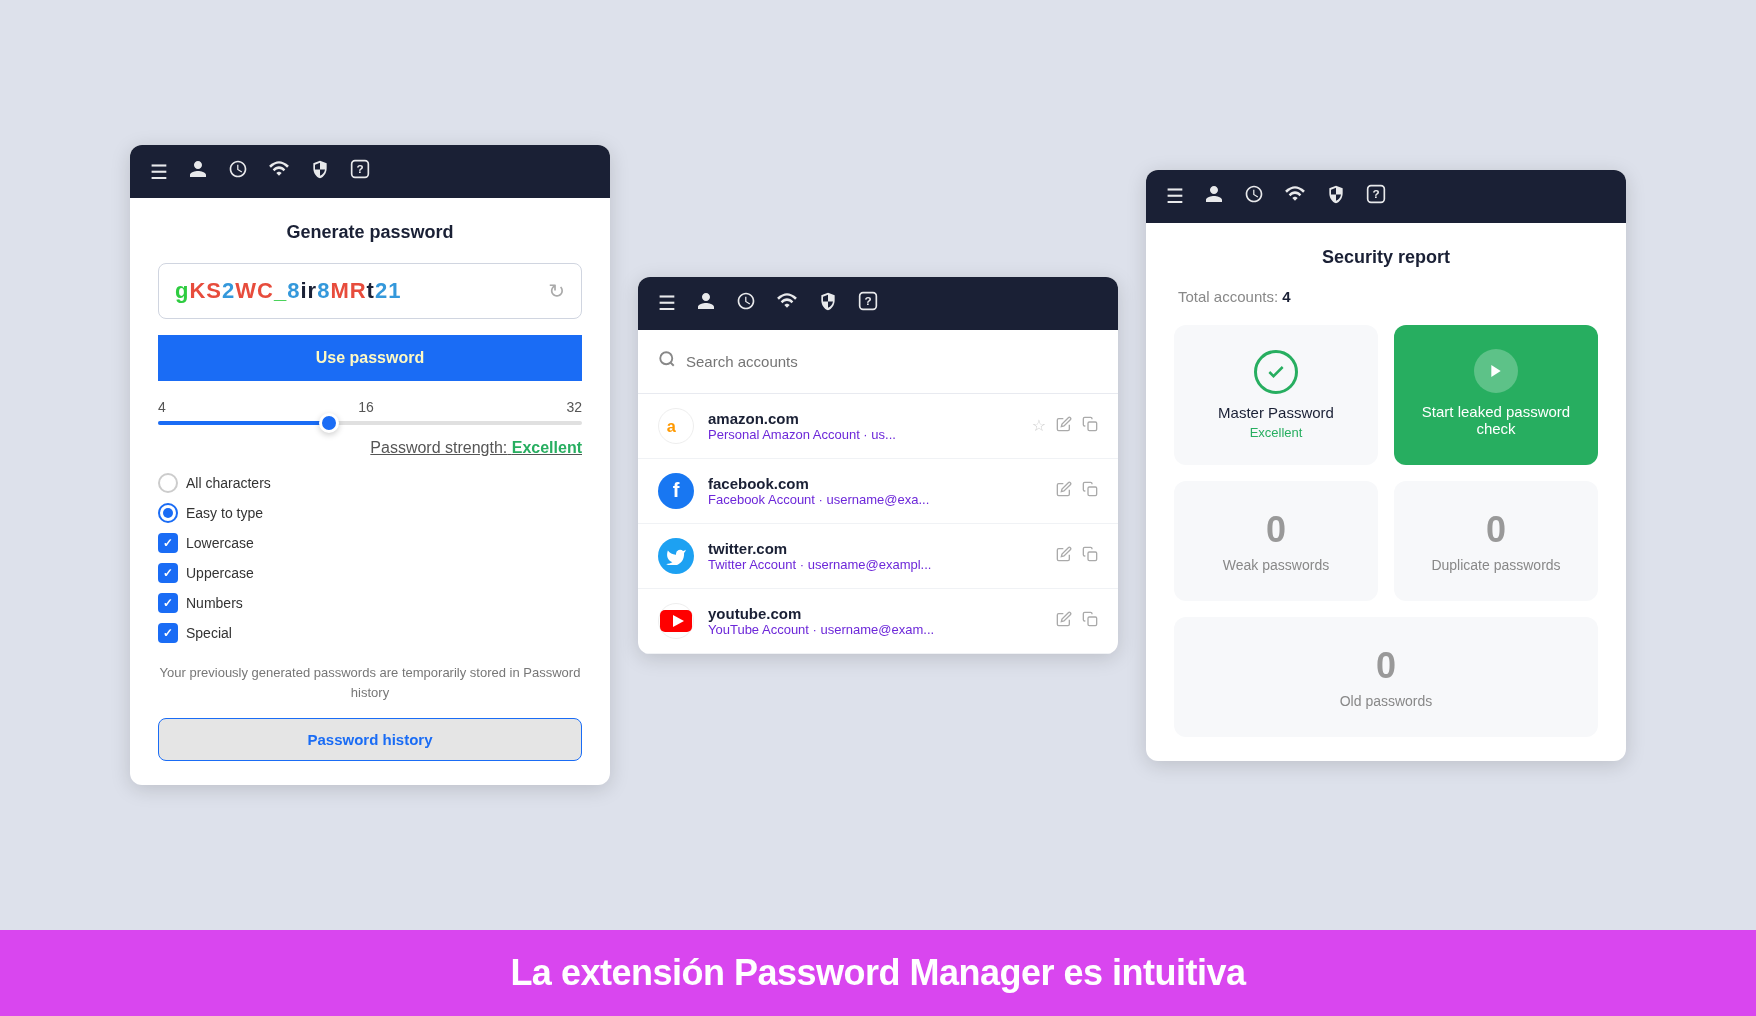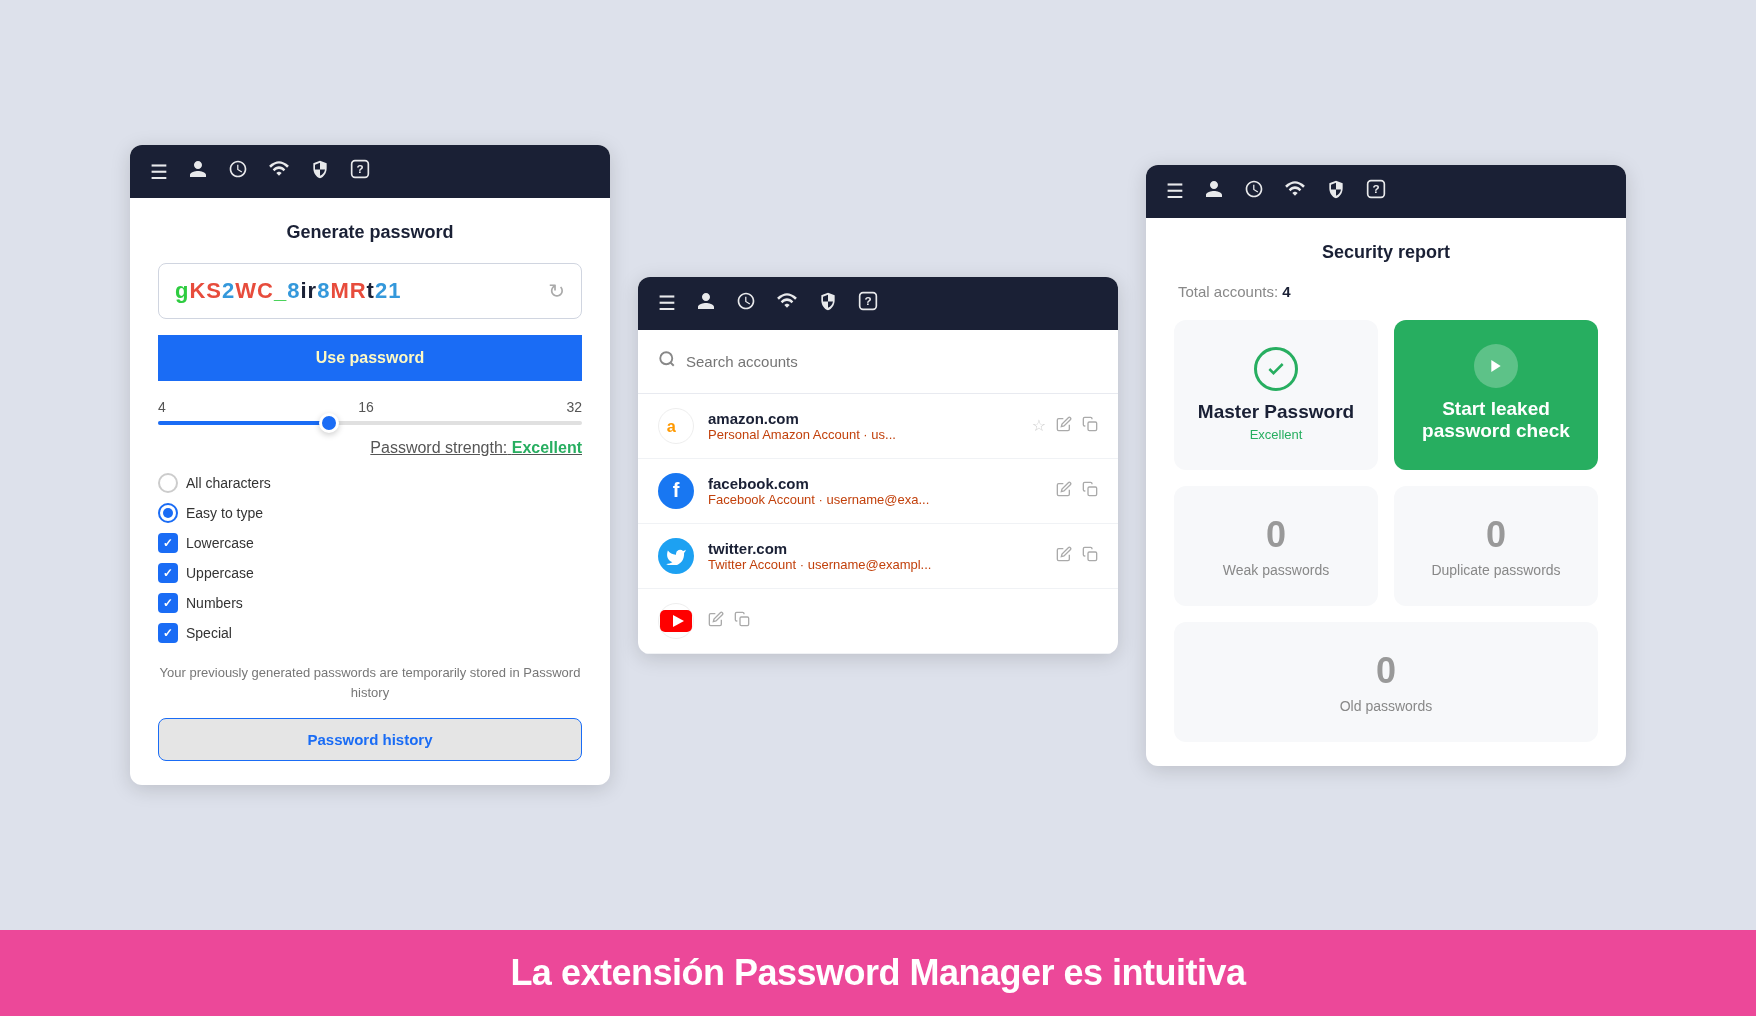--- a/index.html
+++ b/index.html
@@ -282,21 +282,21 @@
       flex: 1;
       min-width: 0;
     }
     .account-name {
       font-size: 15px;
       font-weight: 600;
       color: #1a2035;
     }
     .account-sub {
       font-size: 13px;
-      color: #c2410c;
+      color: #6d28d9;
       white-space: nowrap;
       overflow: hidden;
       text-overflow: ellipsis;
     }
     .account-actions {
       display: flex;
       gap: 10px;
       color: #aaa;
       font-size: 16px;
     }
@@ -335,22 +335,22 @@
     }
     .security-card.green {
       background: #27ae60;
       color: #fff;
     }
     .security-card.wide {
       grid-column: 1 / -1;
     }
 
     .card-title {
-      font-size: 19px;
-      font-weight: 700;
+      font-size: 15px;
+      font-weight: 400;
       color: #1a2035;
       margin-bottom: 4px;
     }
     .security-card.green .card-title {
       color: #fff;
     }
     .card-subtitle {
       font-size: 13px;
       color: #27ae60;
       font-weight: 500;
@@ -363,21 +363,21 @@
       margin-bottom: 6px;
     }
     .card-label {
       font-size: 14px;
       color: #888;
       font-weight: 500;
     }
 
     
     .bottom-banner {
-      background: #ec4899;
+      background: #d946ef;
       color: #fff;
       text-align: center;
       padding: 22px 40px;
       font-size: 36px;
       font-weight: 700;
       letter-spacing: -0.5px;
     }
 
     .check-circle {
       width: 44px;
@@ -619,20 +619,24 @@
         </div>
       </div>
 
       <div class="account-item">
         <div class="account-logo logo-youtube">
           <svg width="32" height="22" viewBox="0 0 32 22">
               <rect width="32" height="22" rx="5" fill="#FF0000"></rect>
               <polygon points="13,5 13,17 24,11" fill="white"></polygon>
             </svg>
         </div>
+        <div class="account-info">
+          <div class="account-name">youtube.com</div>
+          <div class="account-sub">YouTube Account · username@exam...</div>
+        </div>
         <div class="account-actions">
           <span class="action-icon">
             <svg width="16" height="16" viewBox="0 0 24 24" fill="none" stroke="#aaa" stroke-width="2">
                 <path d="M11 4H4a2 2 0 0 0-2 2v14a2 2 0 0 0 2 2h14a2 2 0 0 0 2-2v-7"></path>
                 <path d="M18.5 2.5a2.121 2.121 0 0 1 3 3L12 15l-4 1 1-4 9.5-9.5z"></path>
               </svg>
           </span>
           <span class="action-icon">
             <svg width="16" height="16" viewBox="0 0 24 24" fill="none" stroke="#aaa" stroke-width="2">
                 <rect x="9" y="9" width="13" height="13" rx="2"></rect>

